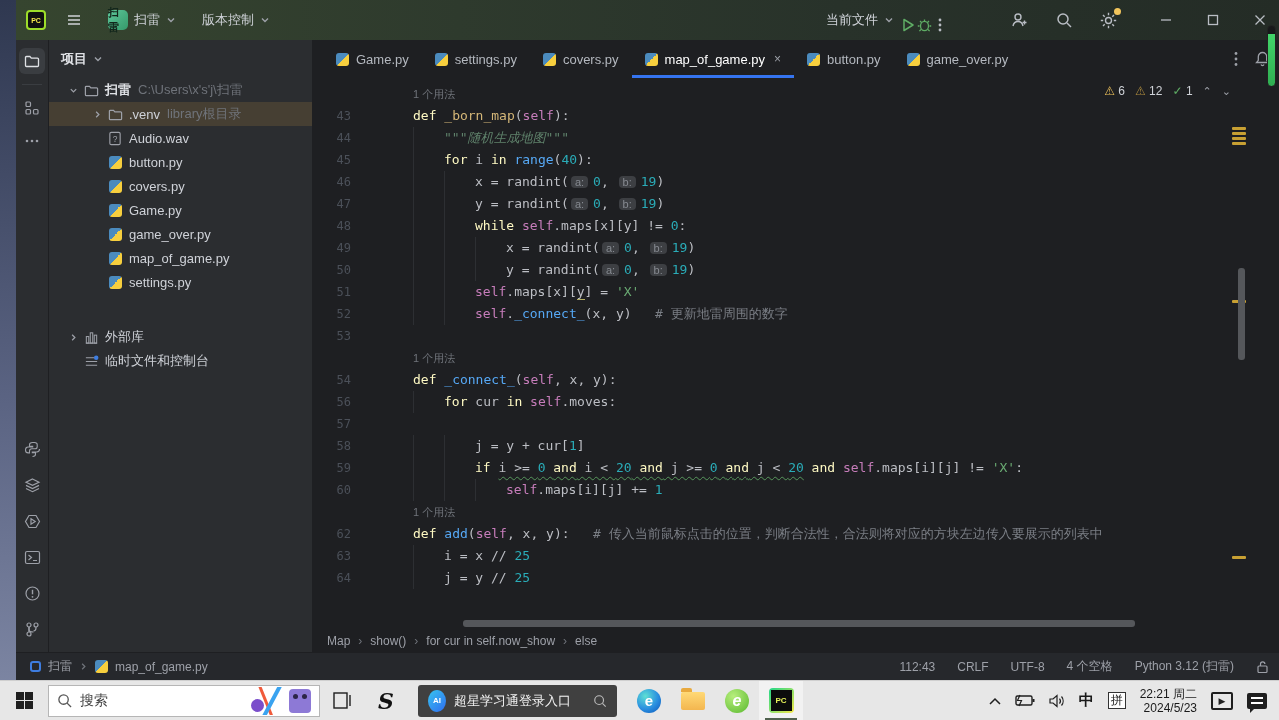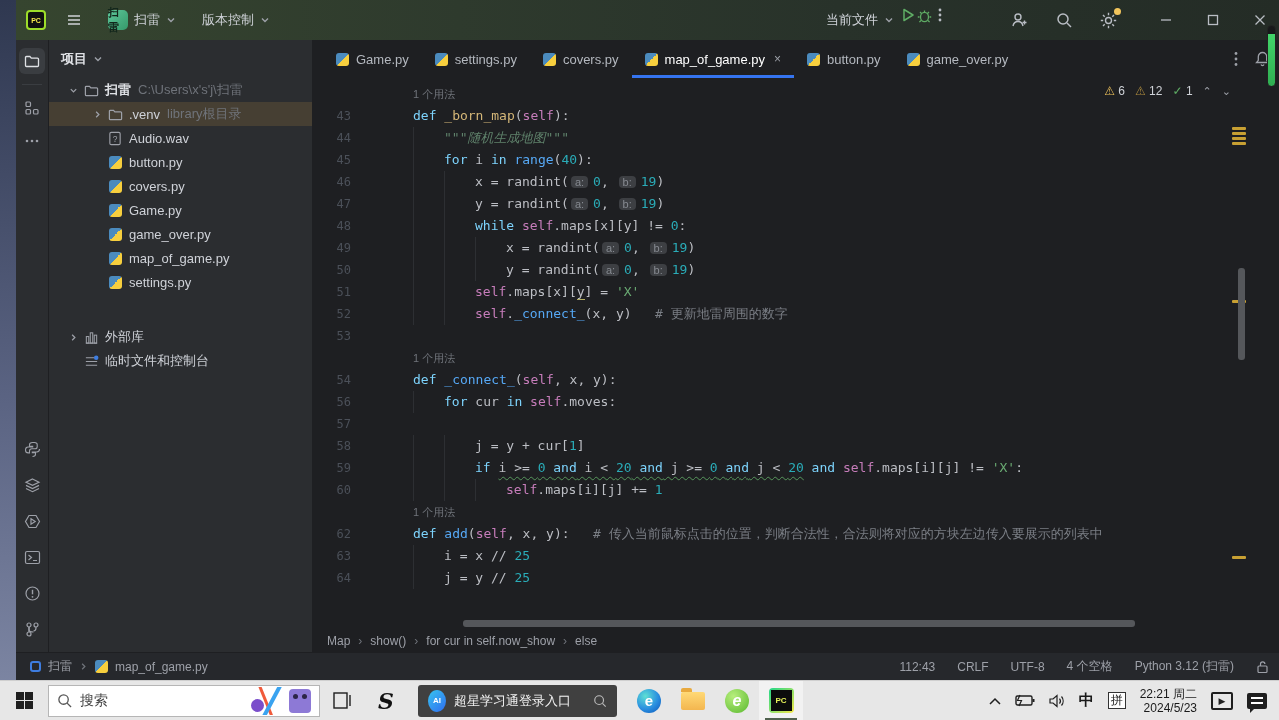--- a/index.html
+++ b/index.html
@@ -14,21 +14,21 @@
   
   .ide { position:absolute; left:16px; top:0; width:1267px; height:680px; display:flex; flex-direction:column; background:#1e1f22; }
 
   
   .titlebar { height:40px; flex:0 0 40px; display:flex; align-items:center;
     background:linear-gradient(90deg,#36452f 0%,#2e3a2d 35%,#28322a 65%,#242c26 100%); padding:0 0 0 10px; }
   .tb-left { display:flex; align-items:center; gap:14px; }
   .pc-logo { width:20px; height:20px; border-radius:4px; background:#101010; border:2px solid #9ddd2a; display:flex; align-items:center; justify-content:center; font-size:7px; font-weight:bold; color:#f5e94a; }
   .tb-btn { display:flex; align-items:center; gap:6px; color:#cfd2d8; cursor:default; padding:4px 6px; border-radius:4px; }
   .proj-badge { width:20px; height:20px; border-radius:5px; background:linear-gradient(135deg,#5ec79b,#35996a); color:#13271c; font-size:11px; font-weight:bold; display:flex; align-items:center; justify-content:center; }
-  .tb-center { margin-left:auto; display:flex; align-items:flex-start; color:#b9bdc4; }
+  .tb-center { margin-left:auto; display:flex; align-items:flex-end; color:#b9bdc4; }
   .tb-actions { display:flex; align-items:center; gap:26px; margin-left:64px; margin-right:24px; }
   .winctl { display:flex; align-items:center; }
   .winctl .wbtn { width:47px; height:40px; display:flex; align-items:center; justify-content:center; color:#b9bdc4; }
   .gear-wrap { position:relative; }
   .gear-dot { position:absolute; top:-3px; right:-3px; width:7px; height:7px; border-radius:50%; background:#f2c55c; }
 
   
   .main { flex:1; display:flex; min-height:0; }
 
   
@@ -61,21 +61,21 @@
   .tabs-right { margin-left:auto; display:flex; align-items:center; gap:16px; padding-right:12px; color:#9da0a8; }
 
   .pyico { width:13px; height:13px; border-radius:3px; background:linear-gradient(135deg,#4b8bbe 0 50%,#f7cf3e 50% 100%); flex:0 0 13px; }
 
   
   .codewrap { flex:1; position:relative; overflow:hidden; font-family:"DejaVu Sans Mono", monospace; font-size:13px; padding-top:5px; }
   .crow { height:22px; line-height:22px; display:flex; white-space:pre; }
   .gutter { width:100px; flex:0 0 100px; text-align:right; padding-right:62px; color:#4b5059; font-size:12px; }
   .ctext { flex:1; }
   .ind { display:inline-block; width:31px; height:22px; vertical-align:top; border-left:1px solid #2d2f33; }
-  .tk-kw { color:#7dd3fc; } .tk-fny { color:#d5b778; } .tk-fnb { color:#56a8f5; }
+  .tk-kw { color:#fef9c3; } .tk-fny { color:#d5b778; } .tk-fnb { color:#56a8f5; }
   .tk-slf { color:#c77dbb; } .tk-num { color:#2aacb8; } .tk-str { color:#6aab73; }
   .tk-cmt { color:#7a7e85; } .tk-doc { color:#5f826b; font-style:italic; }
   .tk-tx { color:#bcbec4; } .tk-bi { color:#57aaf7; }
   .tk-hint { background:#3d3f43; color:#868a91; border-radius:4px; padding:0 4px; margin:0 5px 0 2px; font-size:11px; font-family:"Liberation Sans",sans-serif; }
   .wv { text-decoration:underline; text-decoration-style:wavy; text-decoration-color:#57965c; text-decoration-thickness:1px; text-underline-offset:4px; }
   .ul { border-bottom:1px solid #b3ae60; }
   .hintrow { color:#6f737a; font-size:11px; font-family:"Liberation Sans",sans-serif; }
 
   
   .inspect { position:absolute; top:6px; right:52px; display:flex; align-items:center; gap:10px; font-size:12px; color:#cfd2d8; font-family:"Liberation Sans",sans-serif; }

